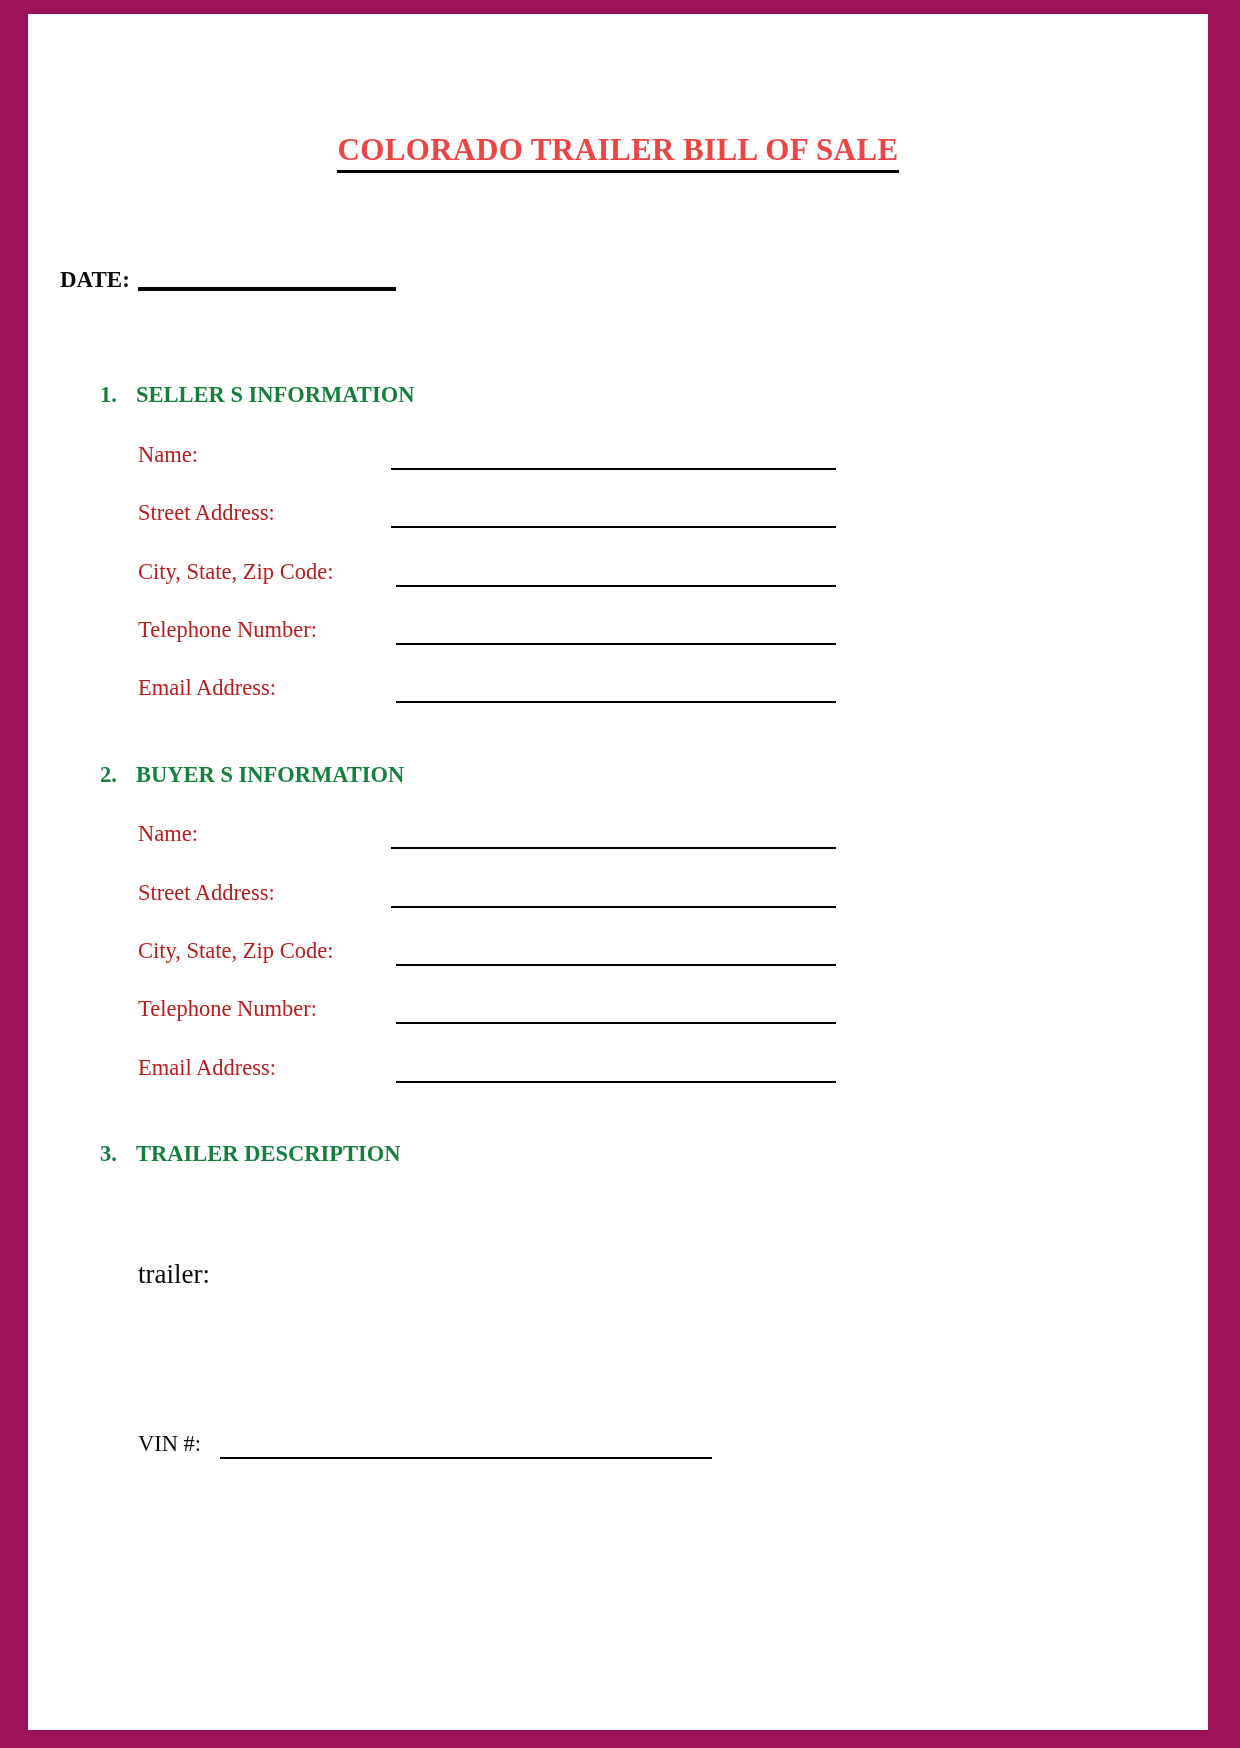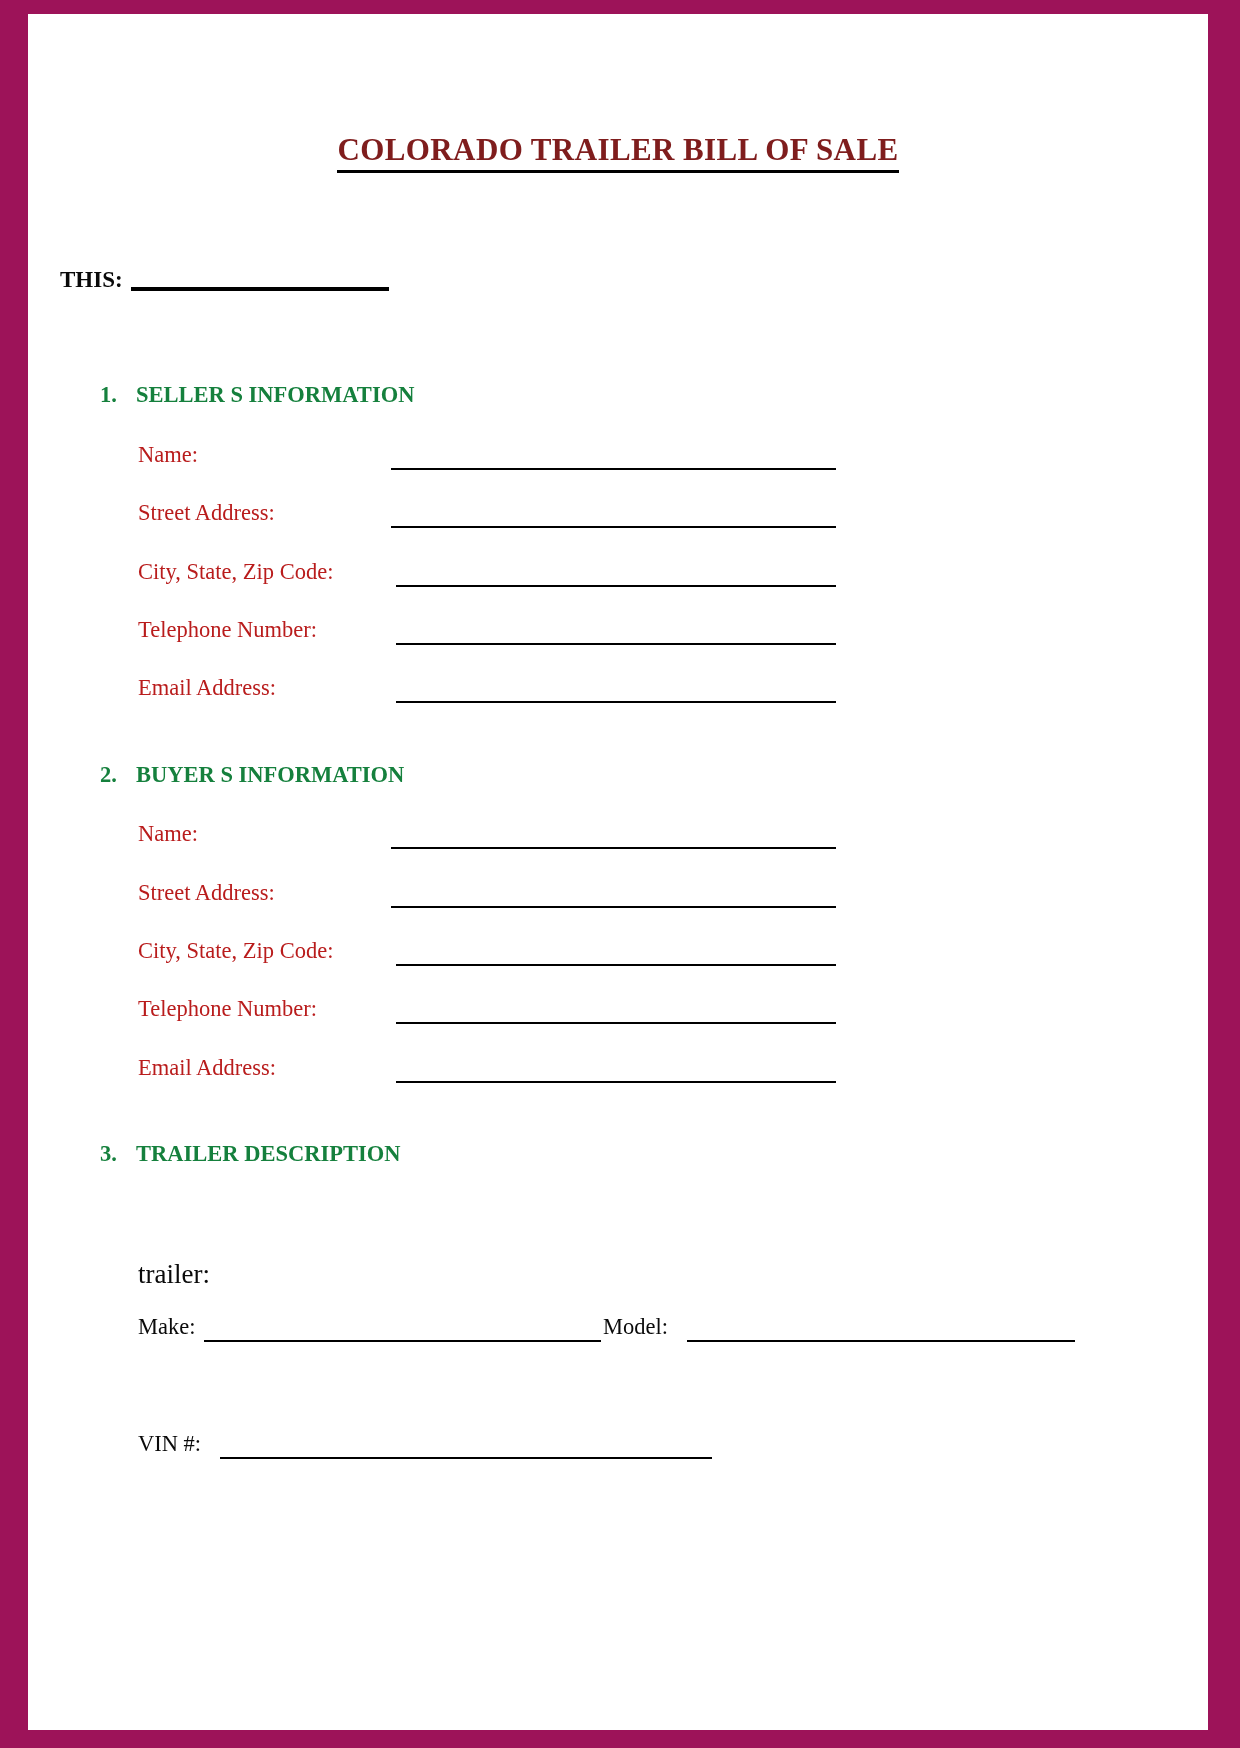--- a/index.html
+++ b/index.html
@@ -41,21 +41,21 @@
   
   .doc-title {
     position: absolute;
     left: 0;
     top: 118;
     width: 1180px;
     text-align: center;
     font-size: 31px;
     font-weight: bold;
     letter-spacing: 0.4px;
-    color: #7f1d1d;
+    color: #ef4444;
   }
   .doc-title span.t {
     display: inline-block;
     border-bottom: 3px solid #000;
     padding-bottom: 2px;
   }
 
   
   .date-row {
     position: absolute;
@@ -171,21 +171,21 @@
 
 <div class="page-frame">
   <div class="page-sheet">
     <div class="doc-body">
 
       <div class="doc-title" style="top:118px;">
         <span class="t">COLORADO TRAILER BILL OF SALE</span>
       </div>
 
       <div class="date-row">
-        <span class="date-label">THIS:</span>
+        <span class="date-label">DATE:</span>
         <span class="date-blank"></span>
       </div>
 
 
       <div class="section-heading" style="left:72px; top:368px;">
         <span class="num">1.</span><span>SELLER S INFORMATION</span>
       </div>
 
       <div class="field-row" style="top:428px;">
         <span class="f-label">Name:</span>
@@ -242,26 +242,20 @@
       </div>
 
       <div class="section-heading" style="left:72px; top:1127px;">
         <span class="num">3.</span><span>TRAILER DESCRIPTION</span>
       </div>
 
       <div class="trailer-para">
       </div>
       <div class="trailer-word">trailer:</div>
 
-      <div class="spec-row" style="top:1300px;">
-        <span class="spec-label" style="left:0;">Make:</span>
-        <span class="field-line" style="left:66px; top:26px; width:397px;"></span>
-        <span class="spec-label" style="left:465px;">Model:</span>
-        <span class="field-line" style="left:549px; top:26px; width:388px;"></span>
-      </div>
 
 
       <div class="spec-row" style="top:1417px;">
         <span class="spec-label" style="left:0;">VIN #:</span>
         <span class="field-line" style="left:82px; top:26px; width:492px;"></span>
       </div>
 
     </div>
   </div>
 </div>

